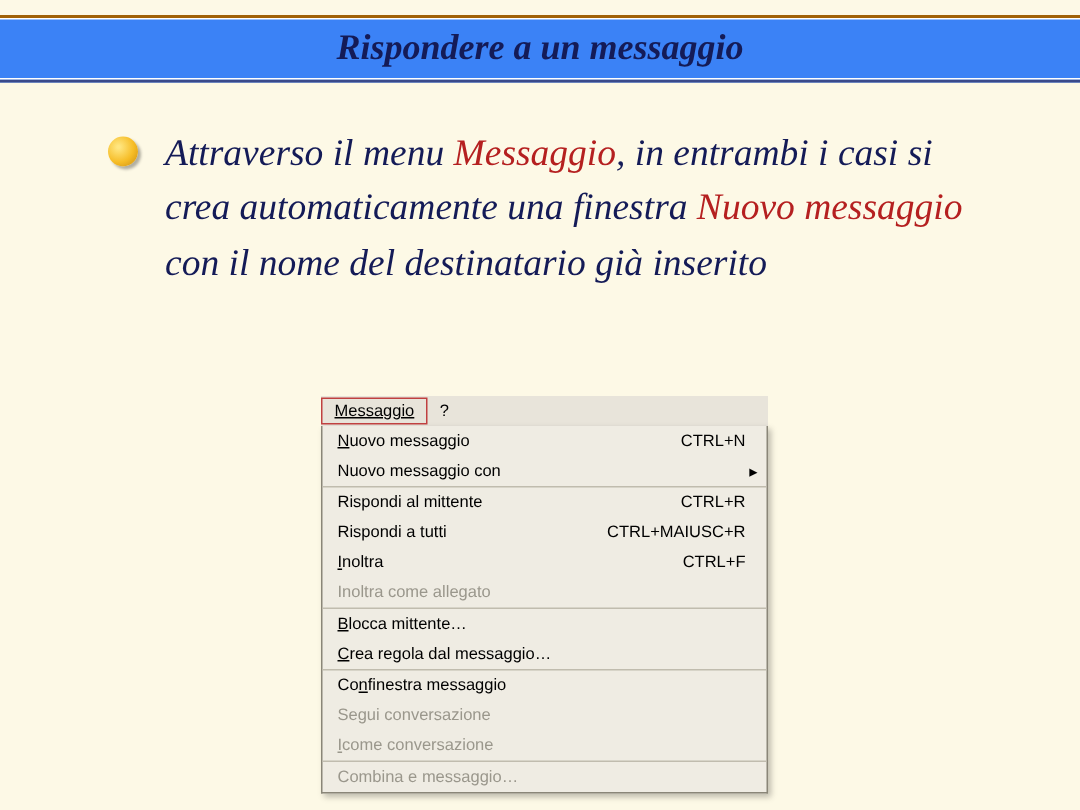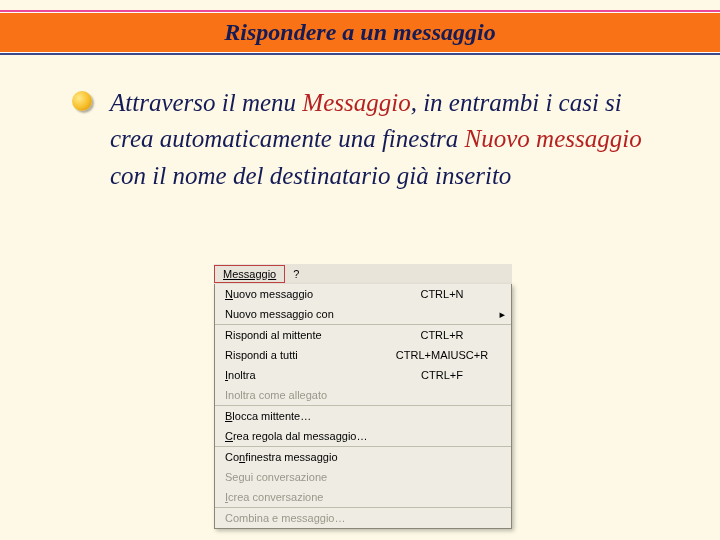--- a/index.html
+++ b/index.html
@@ -1,36 +1,36 @@
 <!DOCTYPE html>
 <html><head>
 <meta charset="utf-8">
 <style>
   html,body{margin:0;padding:0;width:720px;height:540px;background:#fdf9e6;font-family:Georgia,'Times New Roman',serif;overflow:hidden}
   
-  .topband{background:#f97316;border-top:2px solid #ec4899;border-bottom:2px solid #3a4a8a;margin-top:10px}
+  .topband{background:#3b82f6;border-top:2px solid #a16207;border-bottom:2px solid #3a4a8a;margin-top:10px}
   .topband-inner{border-top:1px solid #fff;border-bottom:1px solid #fff;padding:6px 0;text-align:center}
   .title{font-style:italic;font-weight:bold;font-size:24px;color:#141b57}
   
   .content{display:flex;align-items:flex-start;padding:30px 26px 0 72px}
   .bullet{width:20px;height:20px;border-radius:50%;background:radial-gradient(circle at 35% 35%,#ffe680 5%,#f6bd27 55%,#c98a10 100%);box-shadow:2px 2px 2px rgba(0,0,0,.3);margin-right:18px;margin-top:6px;flex-shrink:0}
   .para{font-style:italic;font-size:25px;line-height:1.45;color:#141b57;max-width:560px}
   .para .hl{color:#b52020}
   
   .shot{position:absolute;left:214px;top:264px;font-family:Tahoma,Arial,sans-serif;font-size:11px;color:#000}
   .menubar{display:flex;background:#e8e4da;height:20px;align-items:center}
   .menubar .tab{padding:2px 8px;border:1px solid #c04040}
   .menubar .q{padding:2px 8px}
   .drop{background:#efece3;border:1px solid #8a8678;border-top:0;width:296px;box-shadow:2px 2px 4px rgba(0,0,0,.25)}
   .sec{border-bottom:1px solid #c0bcae}
   .sec:last-child{border-bottom:0}
   .row{display:flex;align-items:center;height:20px;padding:0 6px 0 10px}
   .row.dis{color:#9a978c}
   .lbl{flex:1}
-  .sc{width:110px;text-align:center;padding-left:8px}
+  .sc{width:110px;text-align:right;padding-left:8px}
   .arr{width:8px;text-align:right}
   .u{text-decoration:underline}
 </style>
 </head>
 <body>
 
 <div class="topband">
   <div class="topband-inner">
     <span class="title">Rispondere a un messaggio</span>
   </div>
@@ -100,21 +100,21 @@
         <span class="lbl"><span>Co</span><span class="u">n</span><span>finestra messaggio</span></span>
           <span class="sc"></span>
           <span class="arr"></span>
       </div>
       <div class="row dis">
         <span class="lbl">Segui conversazione</span>
           <span class="sc"></span>
           <span class="arr"></span>
       </div>
       <div class="row dis">
-        <span class="lbl"><span class="u">I</span><span>crea conversazione</span></span>
+        <span class="lbl"><span class="u">I</span><span>come conversazione</span></span>
           <span class="sc"></span>
           <span class="arr"></span>
       </div>
     </div>
     <div class="sec">
       <div class="row dis">
         <span class="lbl">Combina e messaggio…</span>
           <span class="sc"></span>
           <span class="arr"></span>
       </div>

